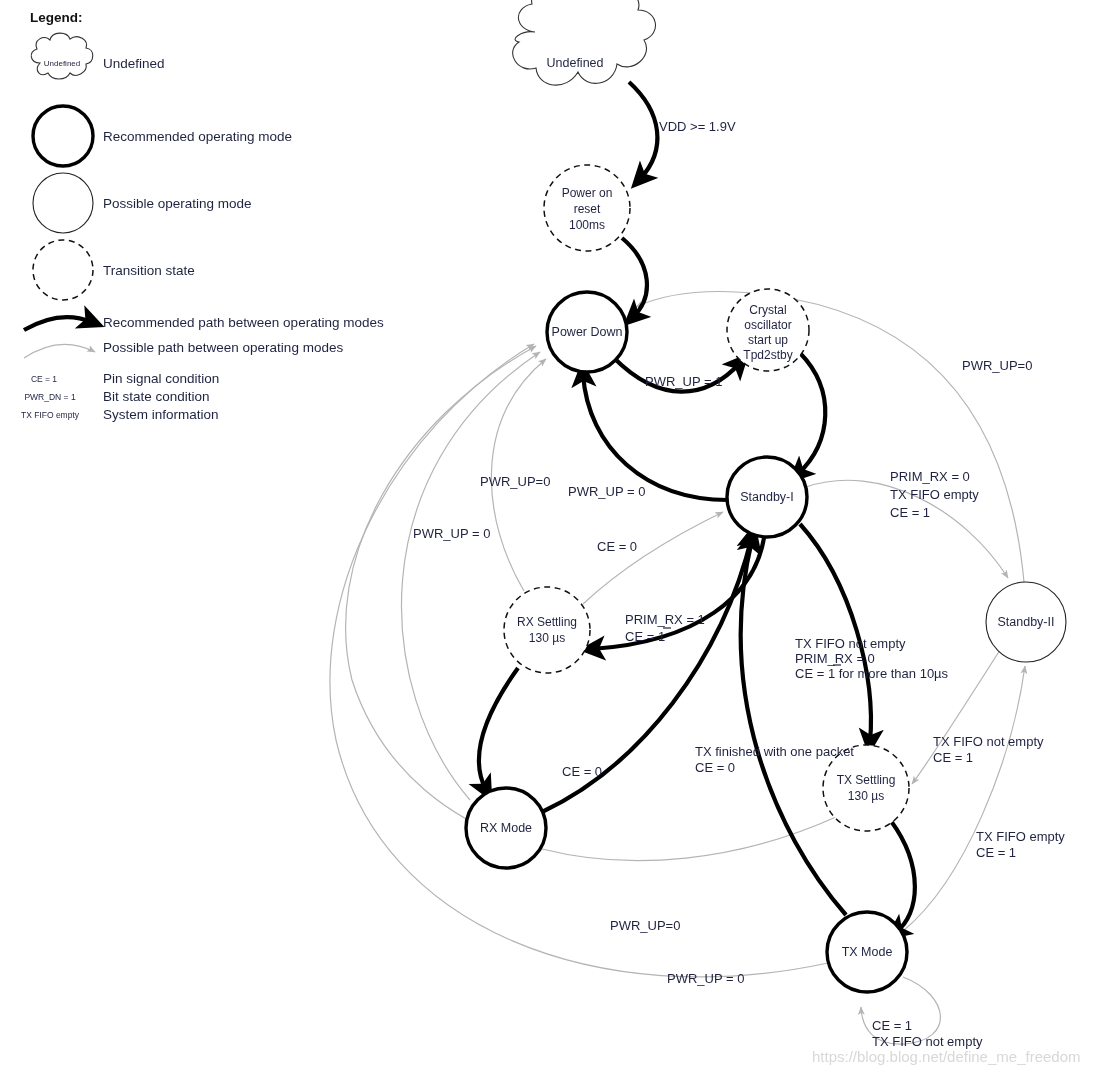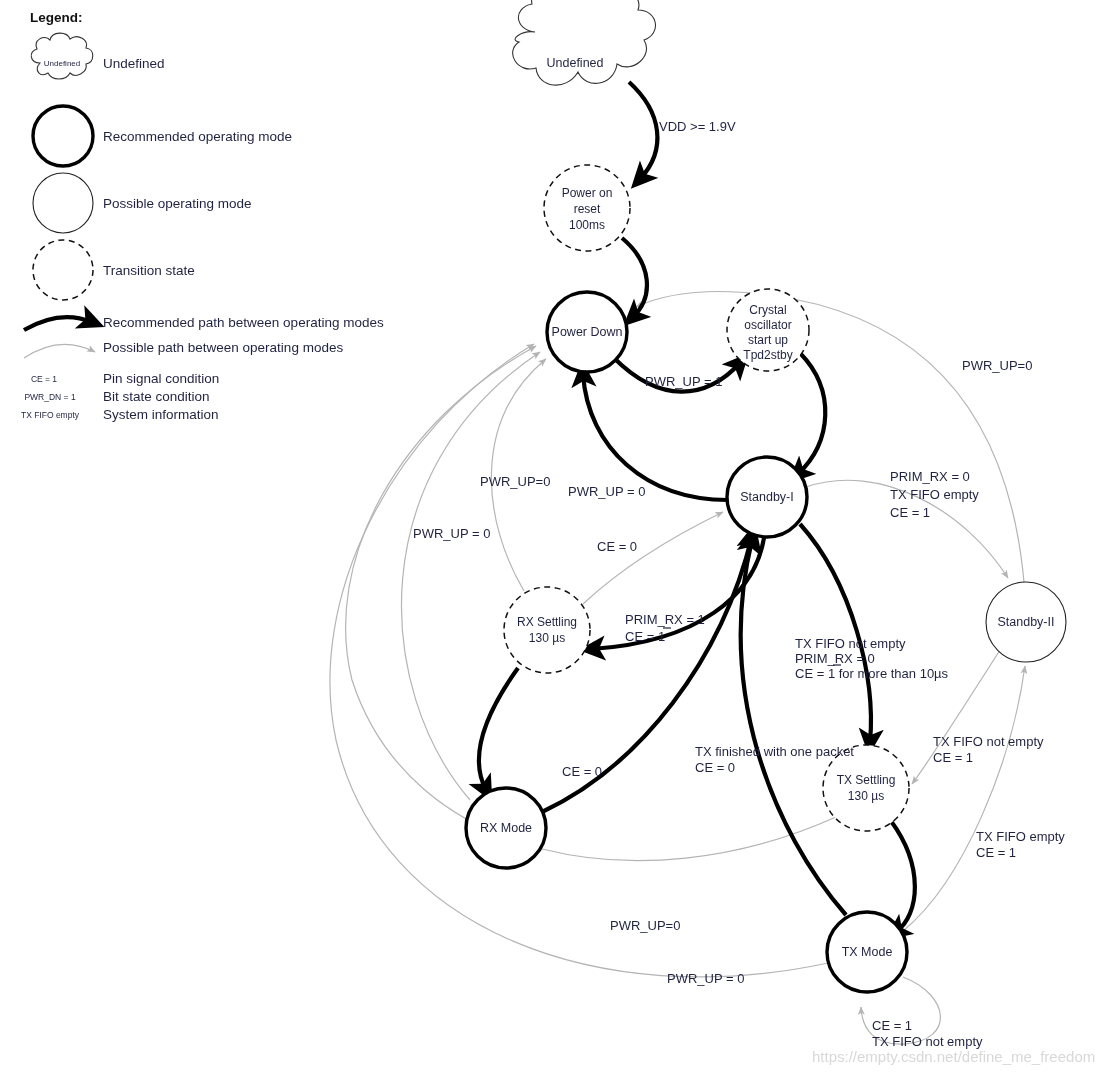--- a/index.html
+++ b/index.html
@@ -247,14 +247,14 @@
       <text class="edge-label" x="933" y="762">CE = 1</text>
 
       <text class="edge-label" x="976" y="841">TX FIFO empty</text>
       <text class="edge-label" x="976" y="857">CE = 1</text>
 
       <text class="edge-label" x="872" y="1030">CE = 1</text>
       <text class="edge-label" x="872" y="1046">TX FIFO not empty</text>
     </g>
   </svg>
 
-  <div class="watermark" style="left:812px;top:1048px;">https://empty.csdn.net/define_me_freedom</div>
+  <div class="watermark" style="left:812px;top:1048px;">https://blog.blog.net/define_me_freedom</div>
 </div>
 
 </body></html>

